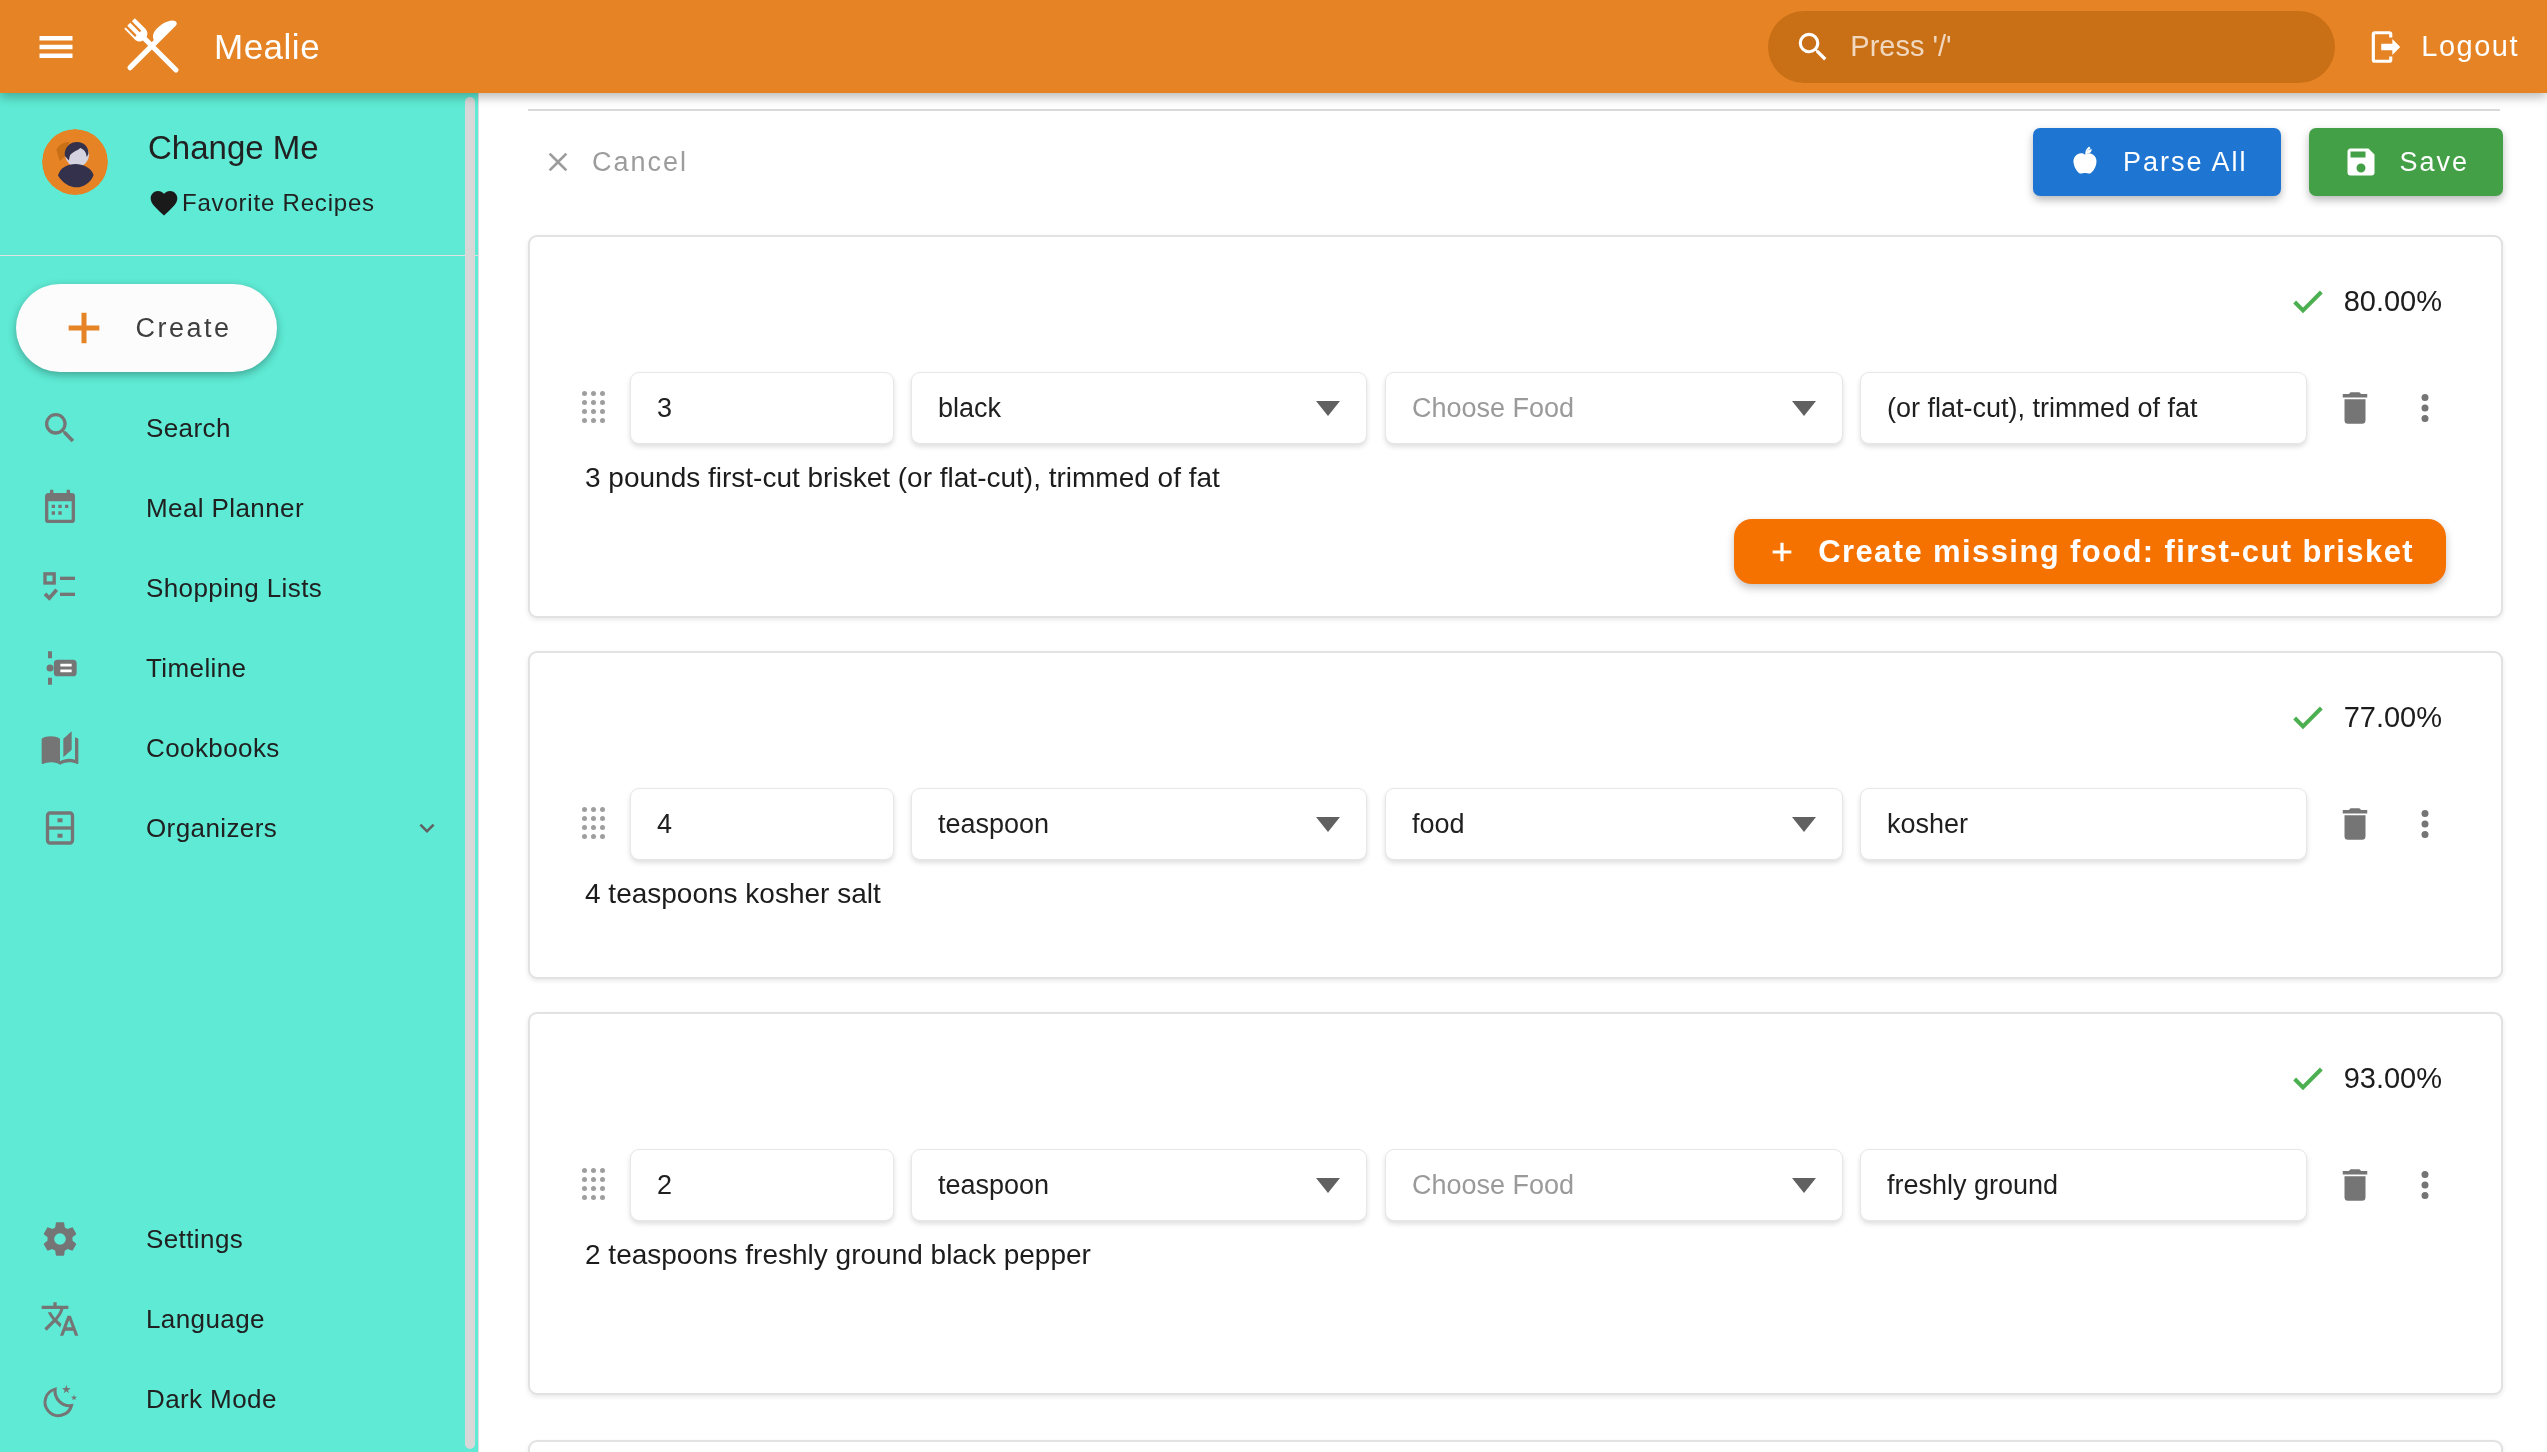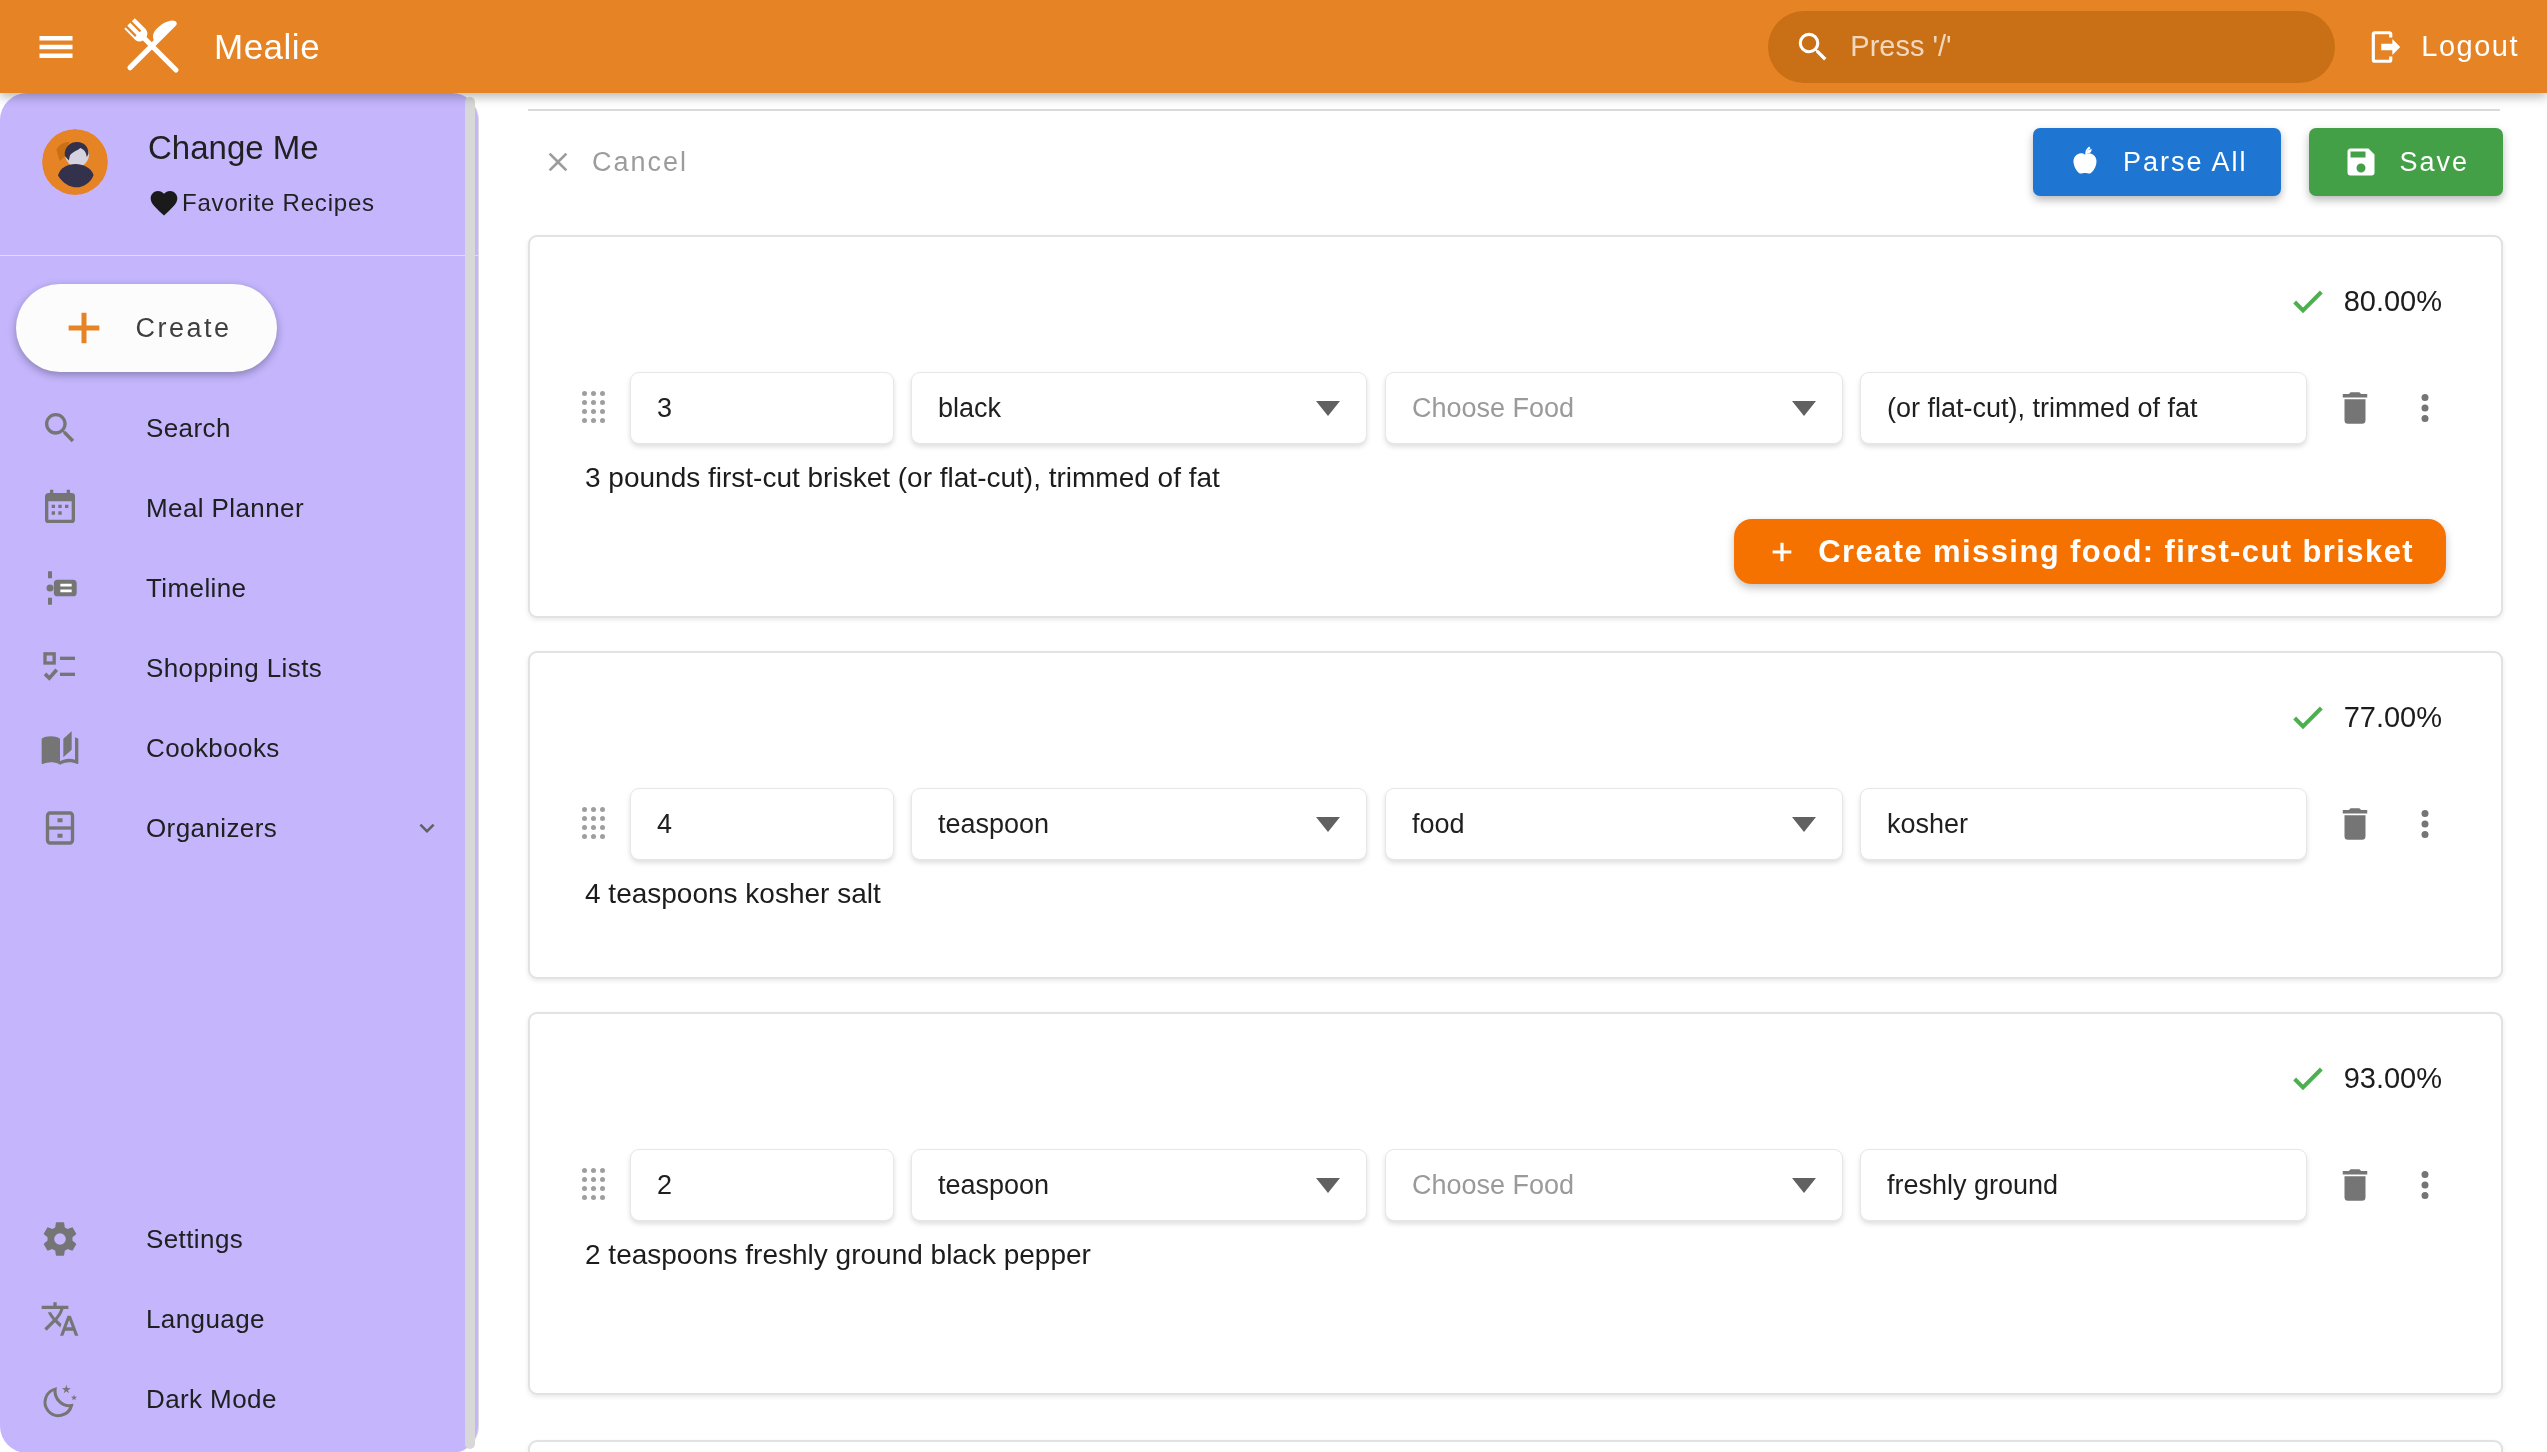--- a/index.html
+++ b/index.html
@@ -23,22 +23,22 @@
   .search-pill input::placeholder { color:rgba(255,255,255,.72); }
   .logout-btn { display:flex; align-items:center; gap:16px; background:transparent; border:none;
     color:#fff; font-size:29px; font-weight:500; letter-spacing:1.5px; margin-right:28px;
     cursor:pointer; font-family:inherit; }
   .logout-btn svg { width:38px; height:38px; }
 
   
   .layout { display:flex; padding-top:93px; height:1453px; }
 
   
-  .sidebar { width:479px; flex:none; border-right:1px solid #DCDCDC; background:#c4b5fd;
-    display:flex; flex-direction:column; position:relative;border-radius:27px; }
+  .sidebar { width:479px; flex:none; border-right:1px solid #DCDCDC; background:#5eead4;
+    display:flex; flex-direction:column; position:relative; }
   .sidebar-scrollbar { position:absolute; right:3px; top:4px; bottom:4px; width:10px;
     background:#D8D8D8; border-radius:5px; }
   .user-block { padding:36px 20px 0 42px; display:flex; }
   .avatar { width:66px; height:66px; border-radius:50%; overflow:hidden; flex:none; }
   .user-text { margin-left:40px; }
   .user-name { font-size:33px; color:#212121; }
   .fav-row { display:flex; align-items:center; gap:2px; margin-top:20px; }
   .fav-row svg { width:32px; height:32px; color:#1a1a1a; }
   .fav-label { font-size:24px; font-weight:500; letter-spacing:0.8px; color:#212121; }
   .sidebar-divider { height:1px; background:#E2E2E2; margin-top:36px; }
@@ -183,37 +183,37 @@
   </div>
 
   <div class="nav-item">
     <span class="nicon"><svg viewBox="0 0 24 24" fill="currentColor">
               <path d="M19 3a2 2 0 0 1 2 2v14a2 2 0 0 1-2 2H5a2 2 0 0 1-2-2V5c0-1.1.9-2 2-2h1V1h2v2h8V1h2v2h1m0 16V8H5v11h14M9 10v2H7v-2h2m4 0v2h-2v-2h2m4 0v2h-2v-2h2m-8 4v2H7v-2h2m4 0v2h-2v-2h2z"></path>
             </svg></span>
     <span class="nlabel">Meal Planner</span>
   </div>
 
   <div class="nav-item">
-    <span class="nicon"><svg viewBox="0 0 24 24" fill="currentColor">
-              <path d="M4.8 2h2.4v4.2H4.8zM4.8 17.8h2.4V22H4.8z"></path>
-              <circle cx="6" cy="12" r="2.1"></circle>
-              <path d="M10.5 7h9.3a2.2 2.2 0 0 1 2.2 2.2v5.6a2.2 2.2 0 0 1-2.2 2.2h-9.3a2.2 2.2 0 0 1-2.2-2.2V9.2A2.2 2.2 0 0 1 10.5 7z"></path>
-              <path d="M12.2 10.3h6.8M12.2 13.7h6.8" stroke="#fff" stroke-width="1.6"></path>
-            </svg></span>
-    <span class="nlabel">Timeline</span>
-  </div>
-
-  <div class="nav-item">
     <span class="nicon"><svg viewBox="0 0 24 24" fill="none" stroke="currentColor" stroke-width="2">
               <rect x="3" y="3.5" width="5.5" height="5.5"></rect>
               <path d="M12 6.2h9"></path>
               <path d="M3 15.5l2.6 2.6 4.4-5" stroke-width="2.2"></path>
               <path d="M12 15.8h9"></path>
             </svg></span>
     <span class="nlabel">Shopping Lists</span>
+  </div>
+
+  <div class="nav-item">
+    <span class="nicon"><svg viewBox="0 0 24 24" fill="currentColor">
+              <path d="M4.8 2h2.4v4.2H4.8zM4.8 17.8h2.4V22H4.8z"></path>
+              <circle cx="6" cy="12" r="2.1"></circle>
+              <path d="M10.5 7h9.3a2.2 2.2 0 0 1 2.2 2.2v5.6a2.2 2.2 0 0 1-2.2 2.2h-9.3a2.2 2.2 0 0 1-2.2-2.2V9.2A2.2 2.2 0 0 1 10.5 7z"></path>
+              <path d="M12.2 10.3h6.8M12.2 13.7h6.8" stroke="#fff" stroke-width="1.6"></path>
+            </svg></span>
+    <span class="nlabel">Timeline</span>
   </div>
 
   <div class="nav-item">
     <span class="nicon"><svg viewBox="0 0 24 24" fill="currentColor">
               <path d="M19 2 14 6.5V17.5L19 13V2M6.5 5C4.55 5 2.45 5.4 1 6.5V21.16c0 .25.25.5.5.5.1 0 .15-.07.25-.07C3.1 20.94 5.05 20.5 6.5 20.5c1.95 0 4.05.4 5.5 1.5 1.35-.85 3.8-1.5 5.5-1.5 1.65 0 3.35.31 4.75 1.06.1.05.15.03.25.03.25 0 .5-.25.5-.5V6.5c-.6-.45-1.25-.75-2-1V19c-1.1-.35-2.3-.5-3.5-.5-1.7 0-4.15.65-5.5 1.5V6.5C10.55 5.4 8.45 5 6.5 5z"></path>
             </svg></span>
     <span class="nlabel">Cookbooks</span>
   </div>
 
   <div class="nav-item">

